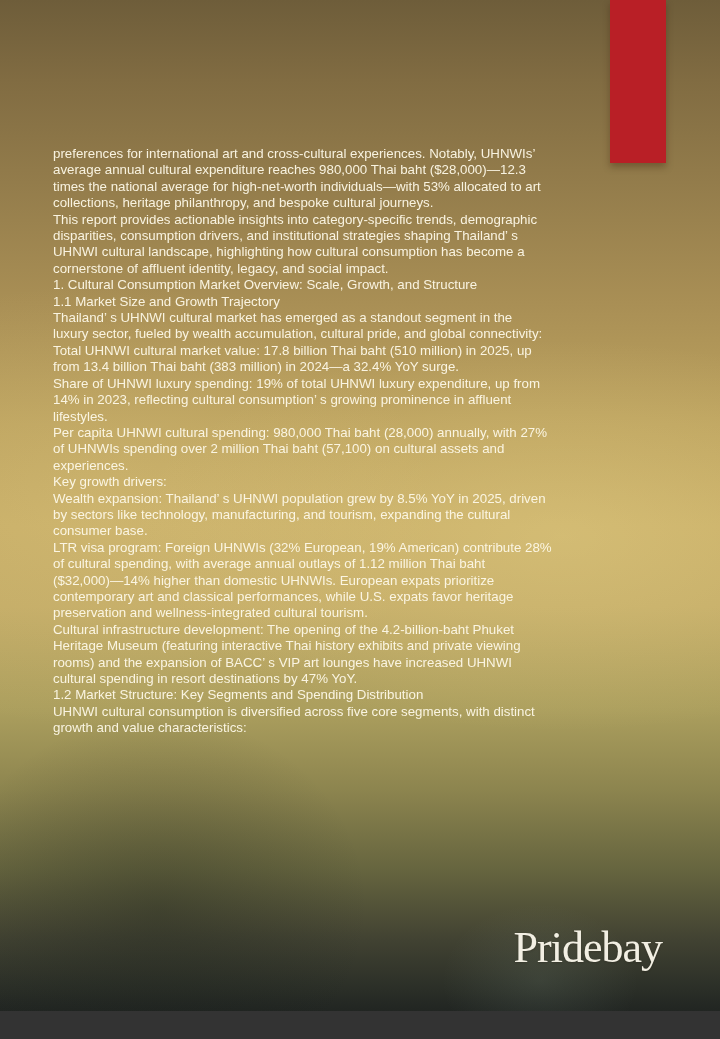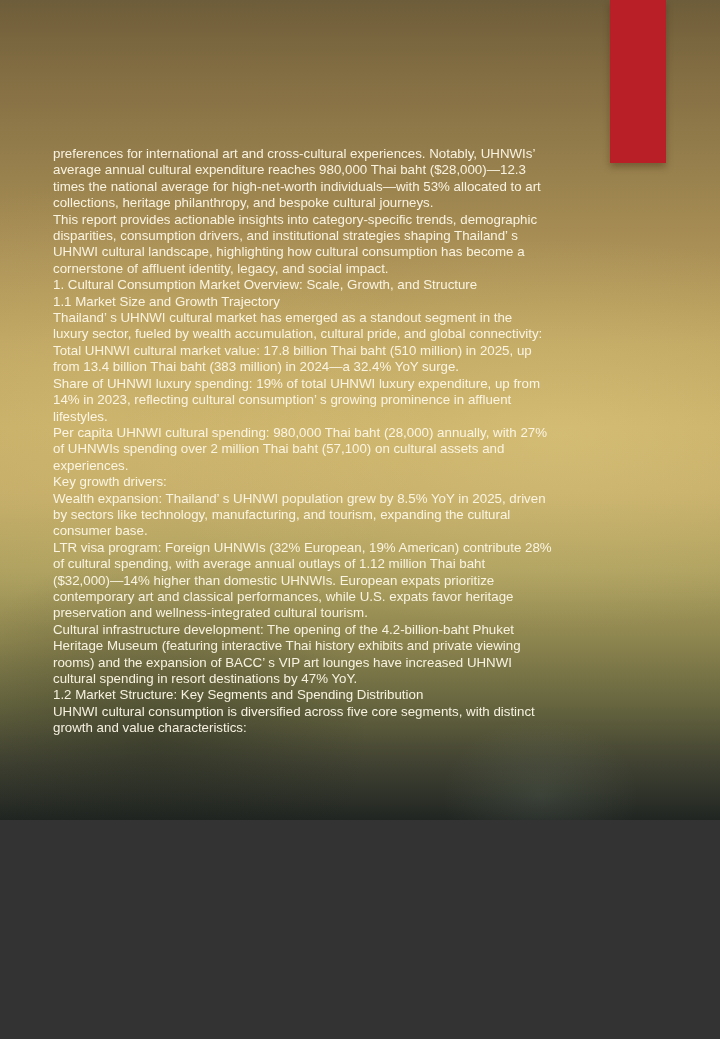--- a/index.html
+++ b/index.html
@@ -3,21 +3,21 @@
 <meta charset="utf-8">
 <style>
   html, body {
     margin: 0;
     padding: 0;
     background: #333;
   }
   .page {
     position: relative;
     width: 720px;
-    height: 820px;
+    height: 1011px;
     overflow: hidden;
     font-family: "Liberation Sans", sans-serif;
     background:
       radial-gradient(ellipse 620px 280px at 78% 53%, rgba(238,219,145,0.32), rgba(238,219,145,0) 70%),
       radial-gradient(ellipse 480px 320px at 14% 50%, rgba(230,210,140,0.22), rgba(230,210,140,0) 70%),
       radial-gradient(ellipse 300px 280px at 22% 90%, rgba(22,28,24,0.28), rgba(22,28,24,0) 70%),
       radial-gradient(ellipse 140px 110px at 75% 97%, rgba(160,185,165,0.12), rgba(160,185,165,0) 70%),
       linear-gradient(180deg,
         #6e5d3a 0%, #816c42 8%, #937c4b 18%, #a98f55 30%,
         #bda35f 42%, #c7ad66 52%, #c3ab66 60%, #ac9f5e 70%,
@@ -89,13 +89,14 @@
 ($32,000)—14% higher than domestic UHNWIs. European expats prioritize
 contemporary art and classical performances, while U.S. expats favor heritage
 preservation and wellness-integrated cultural tourism.
 Cultural infrastructure development: The opening of the 4.2-billion-baht Phuket
 Heritage Museum (featuring interactive Thai history exhibits and private viewing
 rooms) and the expansion of BACC’ s VIP art lounges have increased UHNWI
 cultural spending in resort destinations by 47% YoY.
 1.2 Market Structure: Key Segments and Spending Distribution
 UHNWI cultural consumption is diversified across five core segments, with distinct
 growth and value characteristics:</div>
+  <div class="wordmark">Pridebay</div>
 </div>
 
 </body></html>

